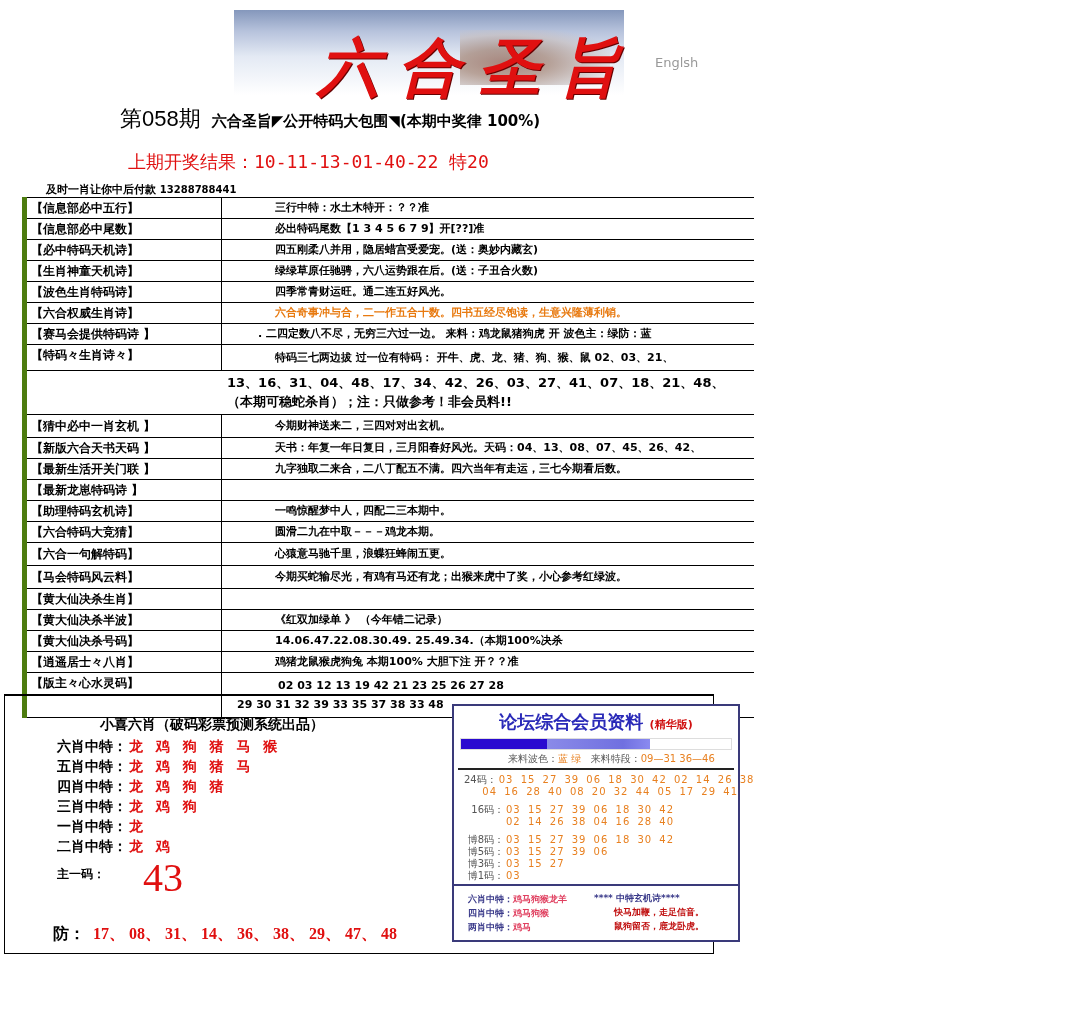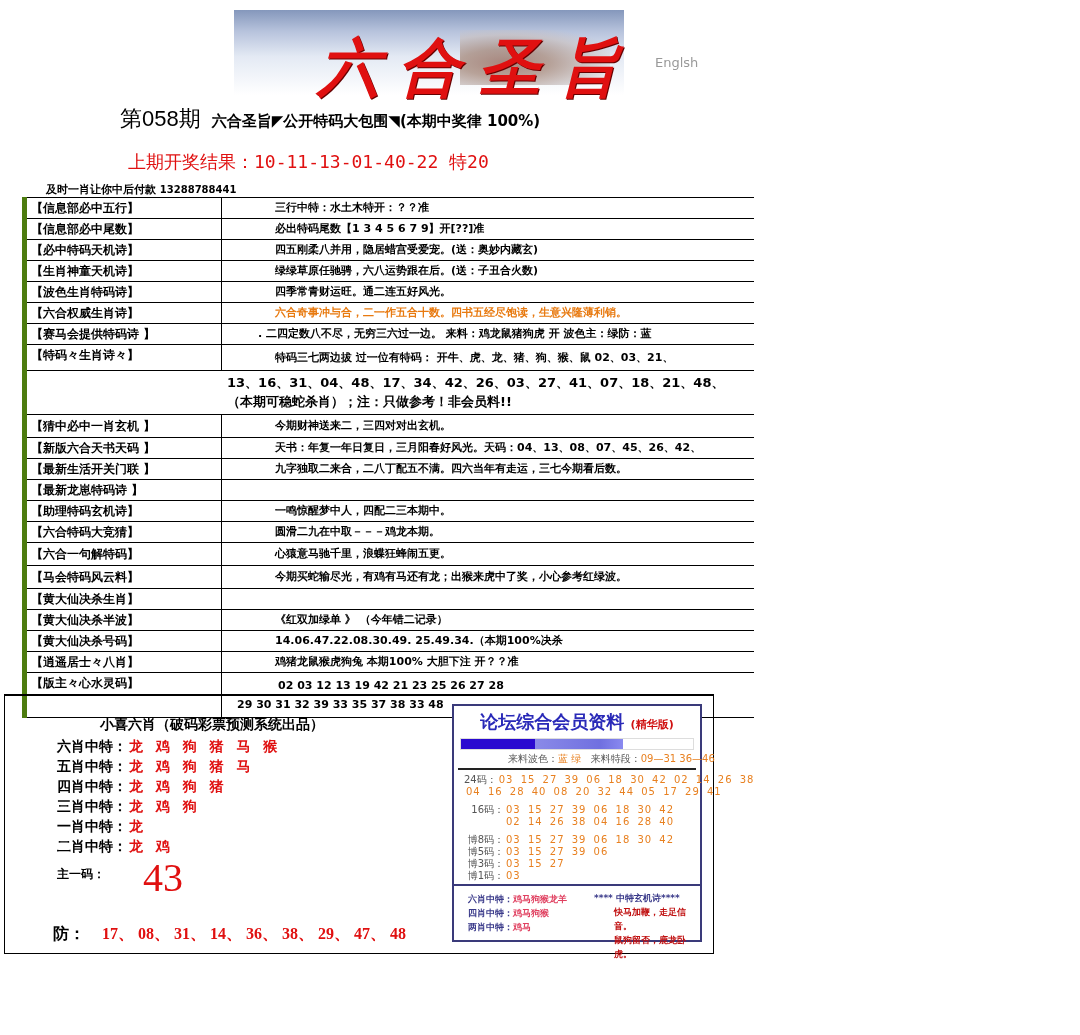--- a/index.html
+++ b/index.html
@@ -60,24 +60,24 @@
   .xiao-title { position: absolute; left: 95px; top: 20px; font-size: 14px; font-weight: bold; }
   .xiao-list { position: absolute; left: 52px; top: 40px; }
   .xiao-row { font-size: 14px; font-weight: bold; height: 20px; line-height: 20px; white-space: nowrap; }
   .xiao-row .val { color: #e01010; letter-spacing: 4px; margin-left: 2px; }
   .main-code { position: absolute; left: 52px; top: 170px; font-size: 12px; font-weight: bold; }
   .main-num {
     position: absolute; left: 138px; top: 158px; font-family: "Liberation Serif", serif;
     font-size: 40px; color: #e01010;
   }
   .fang { position: absolute; left: 48px; top: 228px; font-size: 16px; font-weight: bold; white-space: nowrap; }
-  .fang .val { color: #e01010; font-family: "Liberation Serif", serif; font-size: 16px; margin-left: 17px; }
+  .fang .val { color: #e01010; font-family: "Liberation Serif", serif; font-size: 16px; margin-left: 8px; }
 
   .forum-card {
-    position: absolute; left: 452px; top: 704px; width: 250px; height: 238px;
+    position: absolute; left: 452px; top: 704px; width: 288px; height: 238px;
     border: 2px solid #3a3a7a; background: #fff;
   }
   .forum-title { text-align: center; margin-top: 4px; font-size: 18px; font-weight: bold; color: #2a2ab8; }
   .forum-title .tag { font-size: 11px; color: #d01010; }
   .forum-bar {
     margin: 4px 6px 0; height: 12px;
     background: linear-gradient(90deg, #2a0ad0 0%, #2a0ad0 32%, #8a8ae8 32%, #7070e0 60%, #8a8af0 70%, #ffffff 70%);
     border: 1px solid #ddd;
   }
   .forum-meta { font-size: 10px; color: #555; padding: 2px 0 2px 50px; white-space: nowrap; border-bottom: 2px solid #222; margin: 0 4px; }

